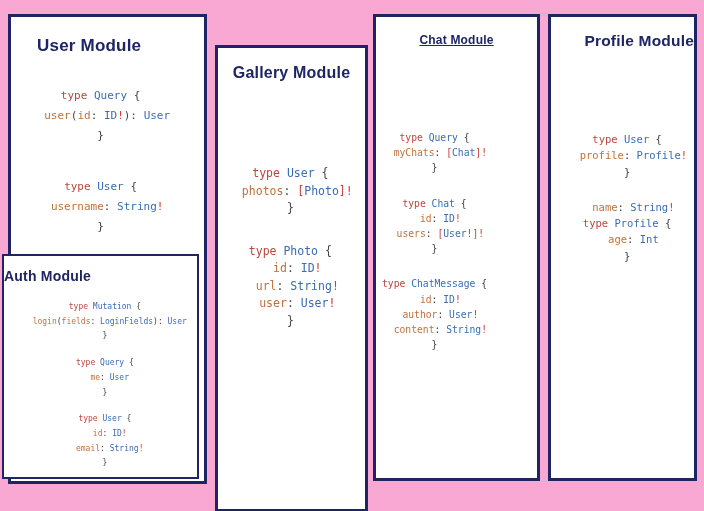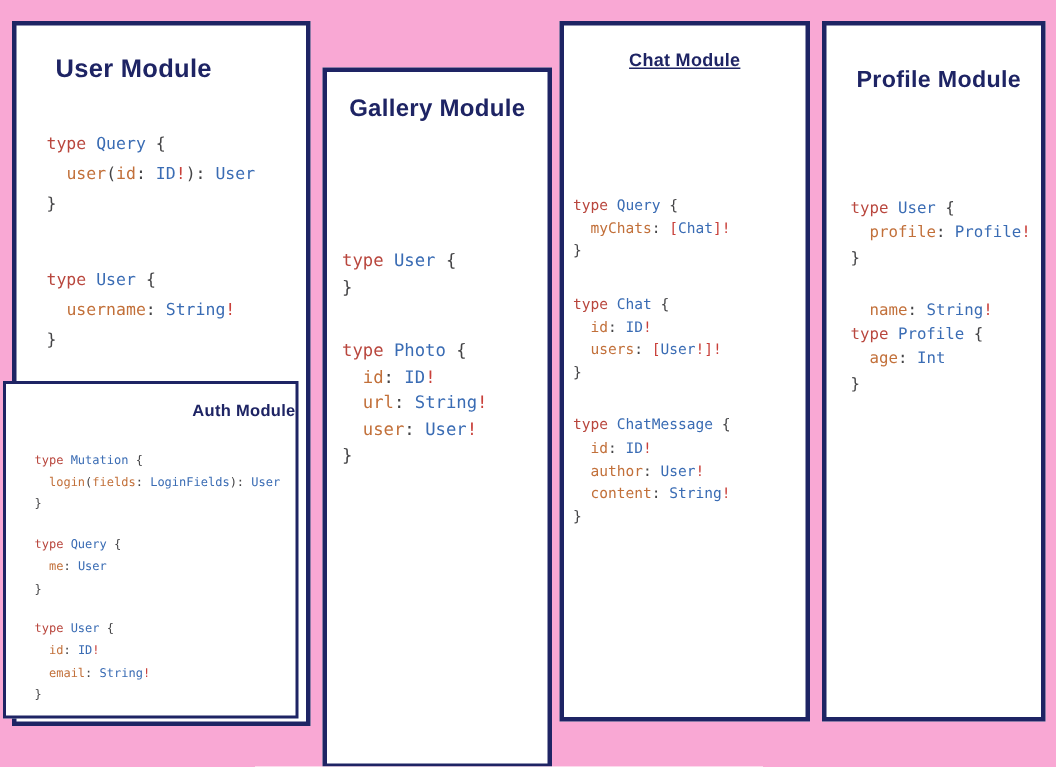--- a/index.html
+++ b/index.html
@@ -24,26 +24,26 @@
     background:#ffffff;border:2px solid var(--navy);z-index:2;
   }
   .panel-title{
     position:absolute;left:0;right:0;
     font-weight:bold;color:var(--navy);letter-spacing:.2px;
     white-space:nowrap;
   }
   .title-user{top:19px;left:26px;right:auto;font-size:17px;}
   .title-gallery{top:16px;text-align:center;font-size:16px;}
   .title-chat{top:16px;text-align:center;font-size:12px;text-decoration:underline;}
-  .title-profile{top:28px;text-align:left;font-size:15.5px;padding-left:20px;}
-  .title-auth{top:12px;text-align:right;font-size:11px;}
+  .title-profile{top:15px;text-align:right;font-size:15.5px;padding-left:20px;}
+  .title-auth{top:12px;text-align:left;font-size:14px;}
   .code{
     position:absolute;font-family:"DejaVu Sans Mono",monospace;
   }
-  .code-line{white-space:pre;}
+  .code-line{white-space:pre;text-align:center;}
   .code-user{top:69px;left:20px;font-size:11px;line-height:20px;}
   .code-user .code-block{margin-bottom:31px;}
   .code-gallery{top:117px;left:10px;font-size:11.5px;line-height:17.5px;}
   .code-gallery .code-block{margin-bottom:25px;}
   .code-chat{top:113px;left:6px;font-size:9.7px;line-height:15.2px;}
   .code-chat .code-block{margin-bottom:20px;}
   .code-profile{top:114px;left:16px;font-size:10.5px;line-height:16.3px;}
   .code-profile .code-block{margin-bottom:19px;}
   .code-auth{top:44px;left:19px;font-size:8px;line-height:14.7px;}
   .code-auth .code-block{margin-bottom:12px;}
@@ -94,20 +94,21 @@
           </div>
         </div>
     </section>
   </section>
 
   <section class="panel panel-gallery">
     <h2 class="panel-title title-gallery">Gallery Module</h2>
     <div class="code code-gallery">
         <div class="code-block">
           <div class="code-line"><span class="tk-kw">type </span><span class="tk-ty">User </span><span class="tk-pu">{</span></div>
+          <div class="code-line"><span class="tk-pu">  </span><span class="tk-fd">photos</span><span class="tk-pu">: </span><span class="tk-bg">[</span><span class="tk-ty">Photo</span><span class="tk-bg">]!</span></div>
           <div class="code-line"><span class="tk-pu">}</span></div>
         </div>
         <div class="code-block">
           <div class="code-line"><span class="tk-kw">type </span><span class="tk-ty">Photo </span><span class="tk-pu">{</span></div>
           <div class="code-line"><span class="tk-pu">  </span><span class="tk-fd">id</span><span class="tk-pu">: </span><span class="tk-ty">ID</span><span class="tk-bg">!</span></div>
           <div class="code-line"><span class="tk-pu">  </span><span class="tk-fd">url</span><span class="tk-pu">: </span><span class="tk-ty">String</span><span class="tk-bg">!</span></div>
           <div class="code-line"><span class="tk-pu">  </span><span class="tk-fd">user</span><span class="tk-pu">: </span><span class="tk-ty">User</span><span class="tk-bg">!</span></div>
           <div class="code-line"><span class="tk-pu">}</span></div>
         </div>
       </div>

